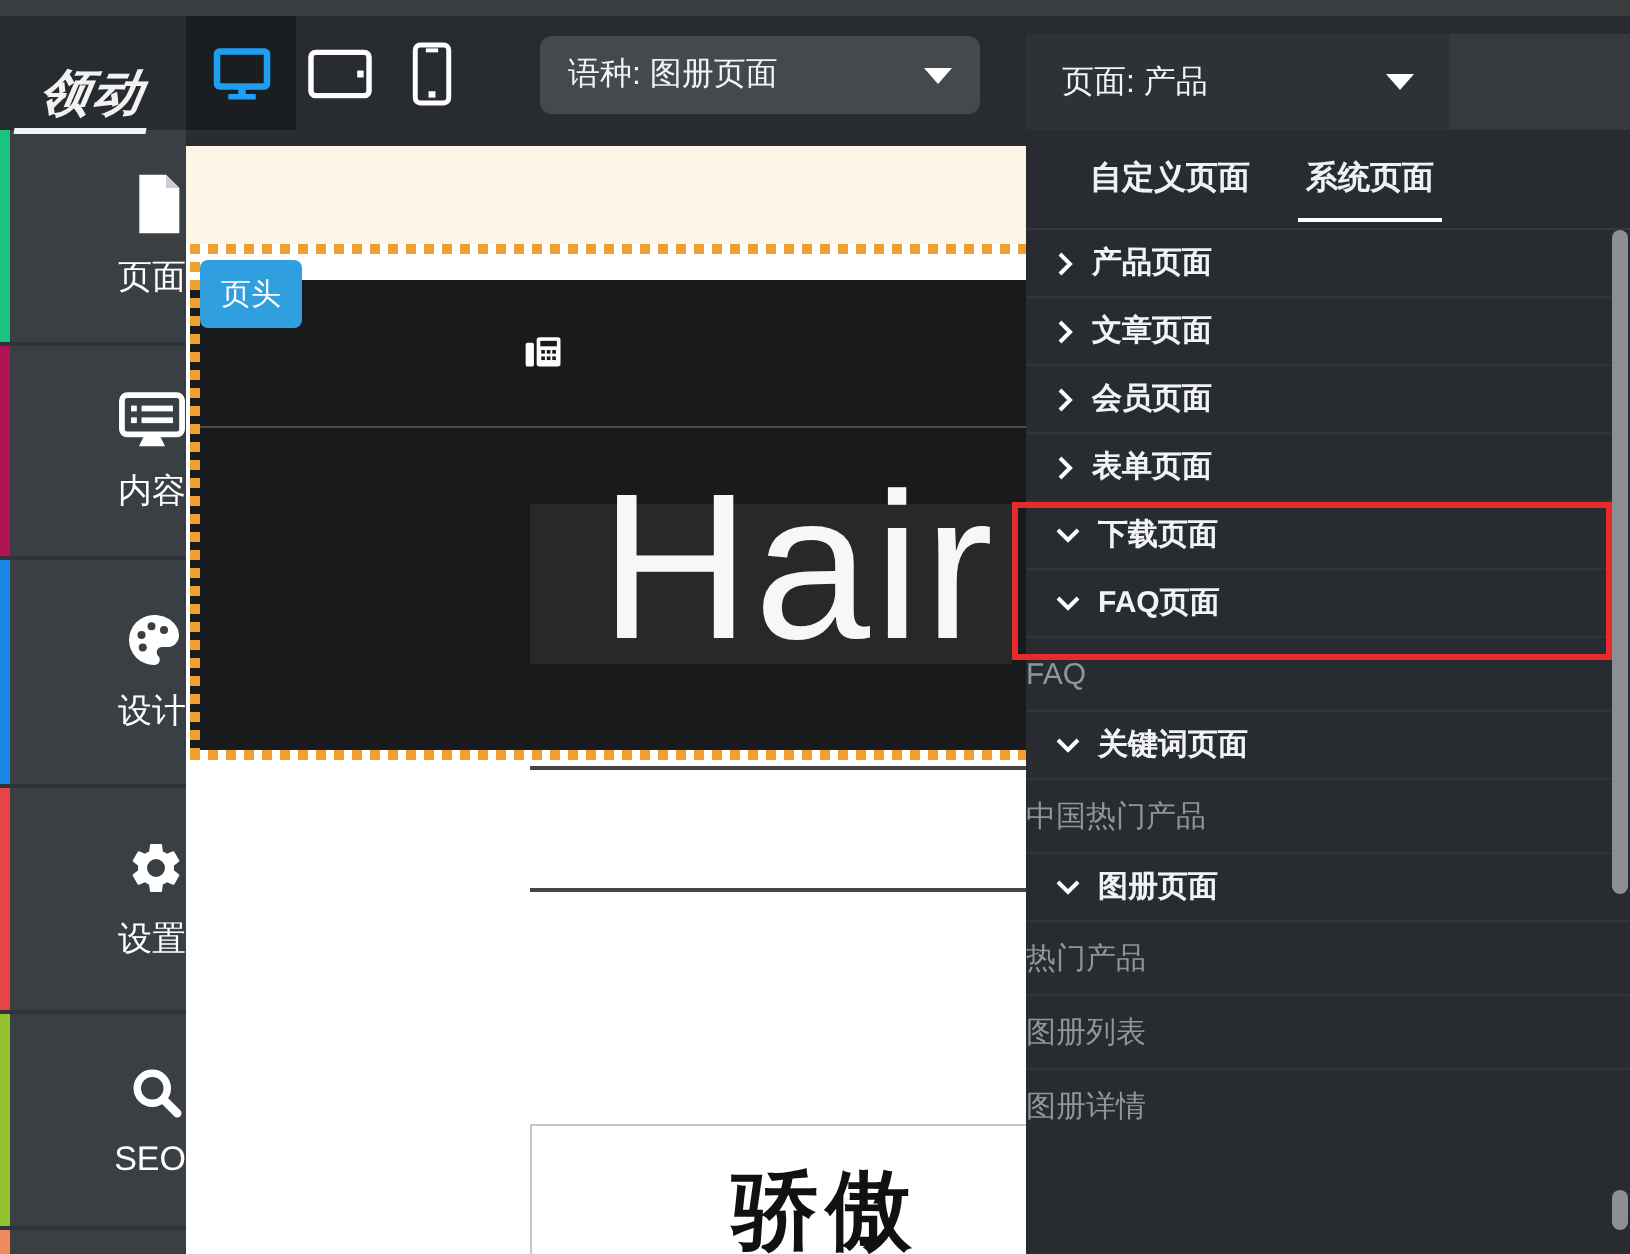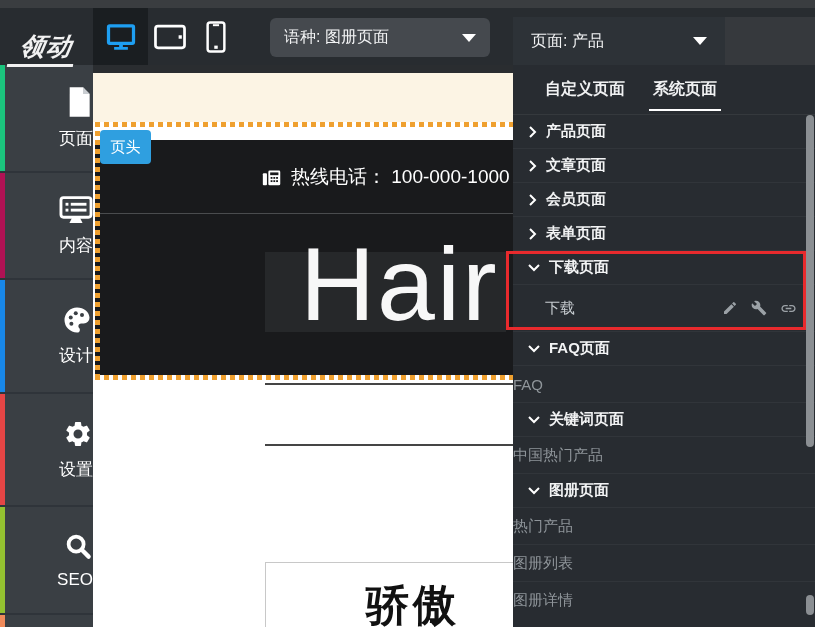--- a/index.html
+++ b/index.html
@@ -182,21 +182,20 @@
           <rect x="8" y="5" width="13" height="16" rx="1.5" fill="#fff"></rect>
           <rect x="10" y="7" width="9" height="3" fill="#191a1c"></rect>
           <rect x="10.5" y="12" width="2" height="2" fill="#191a1c"></rect>
           <rect x="13.5" y="12" width="2" height="2" fill="#191a1c"></rect>
           <rect x="16.5" y="12" width="2" height="2" fill="#191a1c"></rect>
           <rect x="10.5" y="15.5" width="2" height="2" fill="#191a1c"></rect>
           <rect x="13.5" y="15.5" width="2" height="2" fill="#191a1c"></rect>
           <rect x="16.5" y="15.5" width="2" height="2" fill="#191a1c"></rect>
         </svg>
     </span>
-    <span>热线电话： 100-000-1000</span>
   </div>
   <div class="abs band-sep"></div>
   <div class="abs band2"></div>
   <div class="abs logo-rect"></div>
   <div class="abs hair">Hair</div>
 
   <div class="abs dot-h" style="left:2px; top:57px; width:720px;"></div>
   <div class="abs dot-v" style="left:2px; top:57px; height:257px;"></div>
   <div class="abs dot-h" style="left:2px; top:310px; width:720px;"></div>
   <div class="abs tag">页头</div>
@@ -253,40 +252,20 @@
       <span>表单页面</span>
     </div>
     <div class="row row-g">
       <span class="chev">
           <svg width="12" height="9" viewBox="0 0 12 8">
             <polyline points="1,1.5 6,6.5 11,1.5" fill="none" stroke="#fff" stroke-width="2"></polyline>
           </svg>
         </span>
       <span>下载页面</span>
     </div>
-    <div class="row row-dl">
-      <span>下载</span>
-      <span class="acts">
-        <span>
-            <svg width="16" height="16" viewBox="0 0 24 24">
-              <path fill="#9ba1a6" d="M3 17.25V21h3.75L17.81 9.94l-3.75-3.75L3 17.25zM20.71 7.04a1 1 0 0 0 0-1.41l-2.34-2.34a1 1 0 0 0-1.41 0l-1.83 1.83 3.75 3.75 1.83-1.83z"></path>
-            </svg>
-          </span>
-        <span>
-            <svg width="16" height="16" viewBox="0 0 24 24">
-              <path fill="#9ba1a6" d="M22.7 19l-9.1-9.1c.9-2.3.4-5-1.5-6.9-2-2-5-2.4-7.4-1.3L9 6 6 9 1.6 4.7C.4 7.1.9 10.1 2.9 12.1c1.9 1.9 4.6 2.4 6.9 1.5l9.1 9.1c.4.4 1 .4 1.4 0l2.3-2.3c.5-.4.5-1.1.1-1.4z"></path>
-            </svg>
-          </span>
-        <span>
-            <svg width="17" height="17" viewBox="0 0 24 24">
-              <path fill="#9ba1a6" d="M3.9 12c0-1.71 1.39-3.1 3.1-3.1h4V7H7c-2.76 0-5 2.24-5 5s2.24 5 5 5h4v-1.9H7c-1.71 0-3.1-1.39-3.1-3.1zM8 13h8v-2H8v2zm9-6h-4v1.9h4c1.71 0 3.1 1.39 3.1 3.1s-1.39 3.1-3.1 3.1h-4V17h4c2.76 0 5-2.24 5-5s-2.24-5-5-5z"></path>
-            </svg>
-          </span>
-      </span>
-    </div>
     <div class="row row-g">
       <span class="chev">
           <svg width="12" height="9" viewBox="0 0 12 8">
             <polyline points="1,1.5 6,6.5 11,1.5" fill="none" stroke="#fff" stroke-width="2"></polyline>
           </svg>
         </span>
       <span>FAQ页面</span>
     </div>
     <div class="row row-i">
       <span>FAQ</span>

